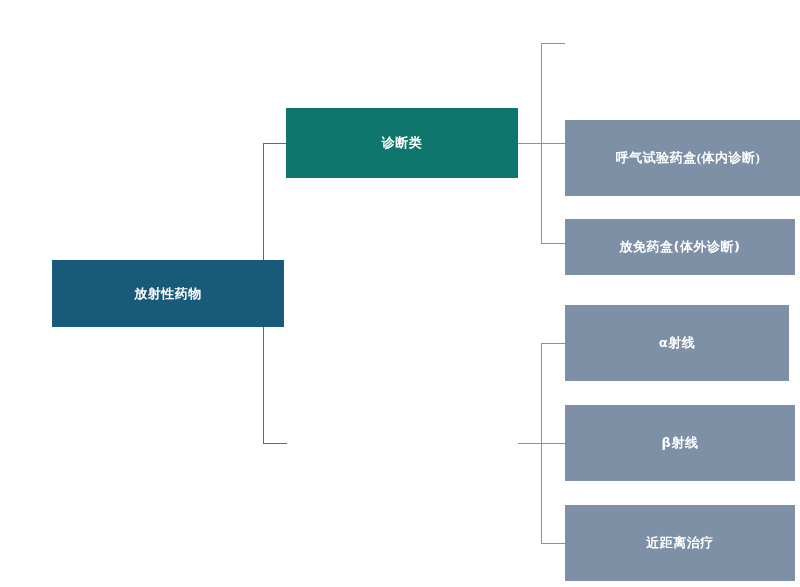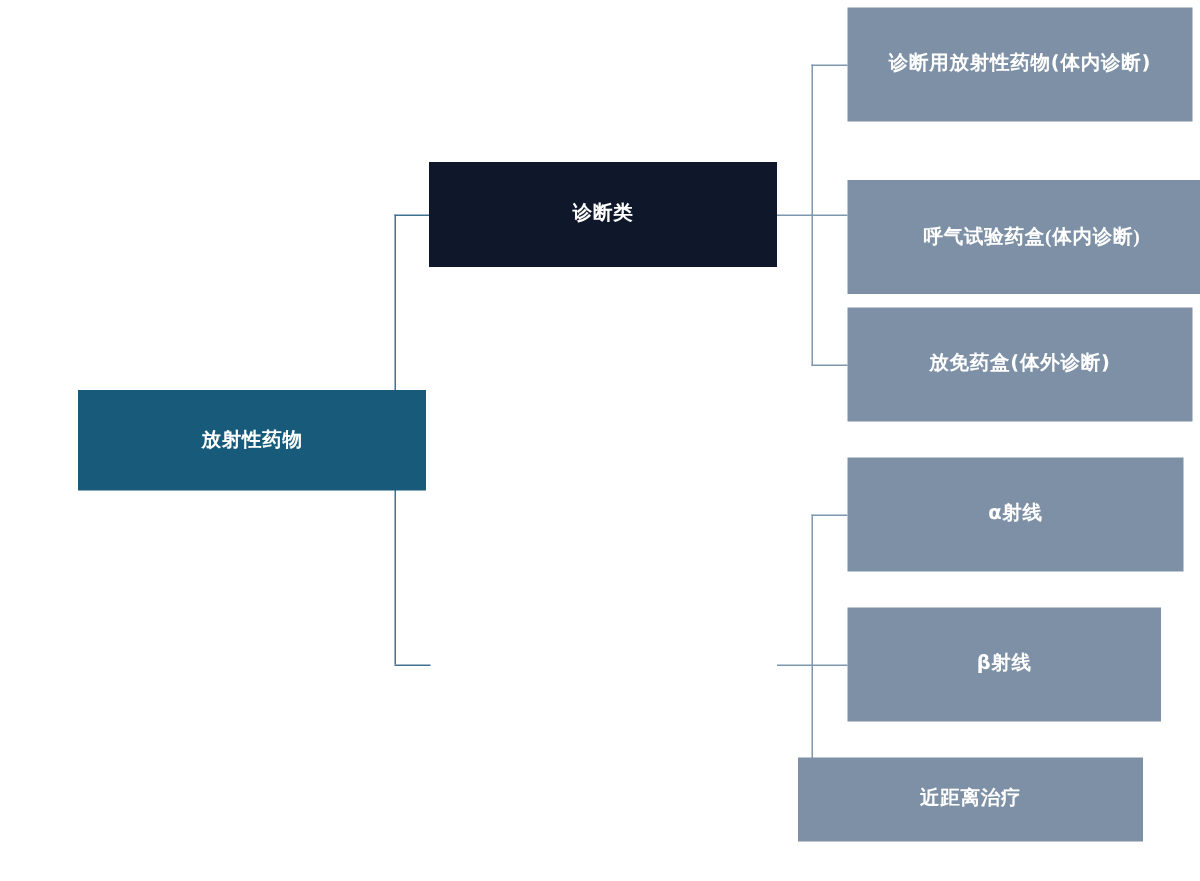--- a/index.html
+++ b/index.html
@@ -30,21 +30,21 @@
     font-weight: bold;
     letter-spacing: 0.5px;
     line-height: 1.2;
     box-sizing: border-box;
     padding: 2px 6px;
   }
   .node-root {
     background: #175A79;
   }
   .node-branch {
-    background: #0f172a;
+    background: #0f766e;
   }
   .node-leaf {
     background: #7D90A6;
   }
   .connector {
     position: absolute;
     background: #7D98AE;
   }
   .conn-h { height: 1px; }
   .conn-v { width: 1px; }
@@ -70,25 +70,24 @@
   <div class="connector conn-v" style="left:541px; top:343px; height:201px;"></div>
   <div class="connector conn-h" style="left:541px; top:343px; width:24px;"></div>
   <div class="connector conn-h" style="left:541px; top:443px; width:24px;"></div>
   <div class="connector conn-h" style="left:541px; top:543px; width:24px;"></div>
 
   <div class="node node-root" style="left:8px; top:260px; width:232px; height:67px;margin-left:44px;">放射性药物</div>
 
   <div class="node node-branch" style="left:286px; top:108px; width:232px; height:70px;">诊断类</div>
 
 
-  <div class="node node-leaf" style="left:565px; top:5px; width:230px; height:76px;">诊断用放射性药物(体内诊断)</div>
 
   <div class="node node-leaf" style="left:565px; top:120px; width:246px; height:76px;font-family:Liberation Serif, serif;">呼气试验药盒(体内诊断)</div>
 
-  <div class="node node-leaf" style="left:565px; top:205px; width:230px; height:76px;">放免药盒(体外诊断)</div>
+  <div class="node node-leaf" style="left:565px; top:219px; width:230px; height:56px;">放免药盒(体外诊断)</div>
 
   <div class="node node-leaf" style="left:565px; top:305px; width:224px; height:76px;">α射线</div>
 
-  <div class="node node-leaf" style="left:565px; top:405px; width:209px; height:76px;">β射线</div>
+  <div class="node node-leaf" style="left:565px; top:405px; width:230px; height:76px;">β射线</div>
 
-  <div class="node node-leaf" style="left:532px; top:505px; width:230px; height:56px;">近距离治疗</div>
+  <div class="node node-leaf" style="left:565px; top:505px; width:230px; height:76px;">近距离治疗</div>
 
 </div>
 
 </body></html>

